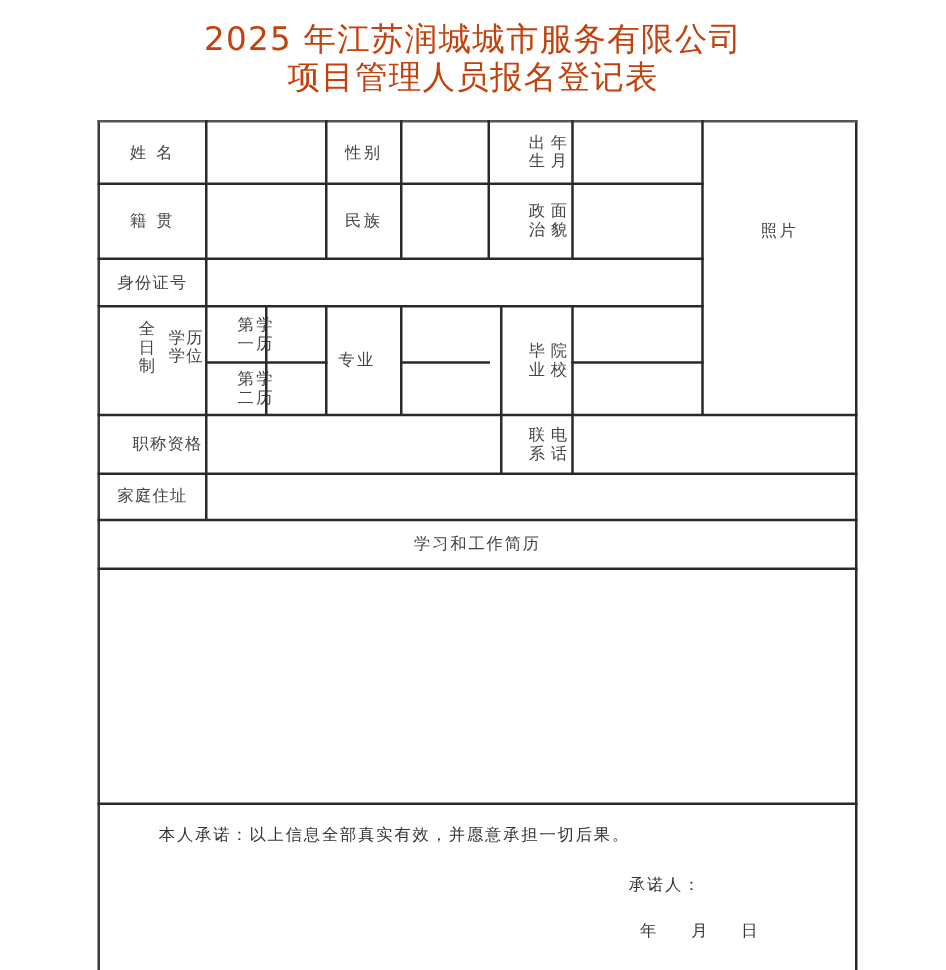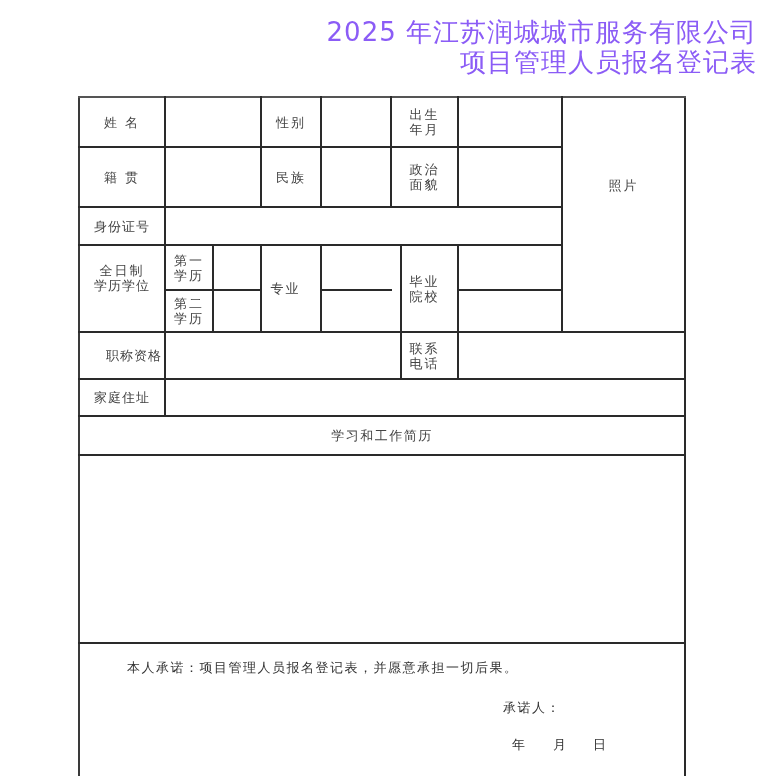--- a/index.html
+++ b/index.html
@@ -1,37 +1,37 @@
 <!DOCTYPE html>
 <html><head>
 <meta charset="utf-8">
 <style>
   html, body { margin: 0; padding: 0; background: #ffffff; }
   body {
     width: 757px; height: 776px; overflow: hidden; position: relative;
     font-family: "DejaVu Sans", "Liberation Sans", sans-serif; color: #222;
   }
   .title {
-    position: absolute; left: 0; width: 757px; text-align: right;
-    font-size: 26px; line-height: 28px; color: #8b5cf6; letter-spacing: 1px;
+    position: absolute; left: 0; width: 757px; text-align: center;
+    font-size: 26px; line-height: 28px; color: #c2410c; letter-spacing: 1px;
   }
   .title.l1 { top: 18px; }
   .title.l2 { top: 48px; }
 
   .cell {
     position: absolute; box-sizing: border-box;
     display: flex; align-items: center; justify-content: center;
     text-align: left; font-size: 13px; color: #444;
     letter-spacing: 2px; line-height: 15px;
   }
   .cell.input { cursor: text; }
   .line { position: absolute; background: #2a2a2a; }
   .h { height: 2px; }
   .v { width: 2px; }
-  .stack { display: flex; flex-direction: column; align-items: center; }
+  .stack { display: flex; flex-direction: row; align-items: center; padding-left: 32px; }
 
   .pledge {
     position: absolute; font-size: 13px; color: #333; letter-spacing: 1.5px;
   }
 </style>
 </head>
 <body>
 
 <div class="title l1">2025 年江苏润城城市服务有限公司</div>
 <div class="title l2">项目管理人员报名登记表</div>
@@ -116,21 +116,21 @@
     </div>
   <div class="cell input" style="left:165px;top:379px;width:520px;height:37px;"></div>
 
   <div class="cell" style="left:79px;top:416px;width:606px;height:39px;letter-spacing:1.5px;">
       <span>学习和工作简历</span>
     </div>
 
   <div class="cell input" style="left:79px;top:455px;width:606px;height:188px;"></div>
 
   <div>
-    <div class="pledge" style="left:127px;top:659px;">本人承诺：项目管理人员报名登记表，并愿意承担一切后果。</div>
+    <div class="pledge" style="left:127px;top:659px;">本人承诺：以上信息全部真实有效，并愿意承担一切后果。</div>
     <div class="pledge" style="left:503px;top:699px;">承诺人：</div>
     <div class="pledge" style="left:512px;top:736px;">年</div>
     <div class="pledge" style="left:553px;top:736px;">月</div>
     <div class="pledge" style="left:593px;top:736px;">日</div>
   </div>
 
   <div class="line v" style="left:78px;top:96px;height:690px;background:#3a3a3a;"></div>
   <div class="line v" style="left:684px;top:96px;height:690px;"></div>
 
   <div class="line h" style="left:78px;top:96px;width:608px;background:#555;"></div>

